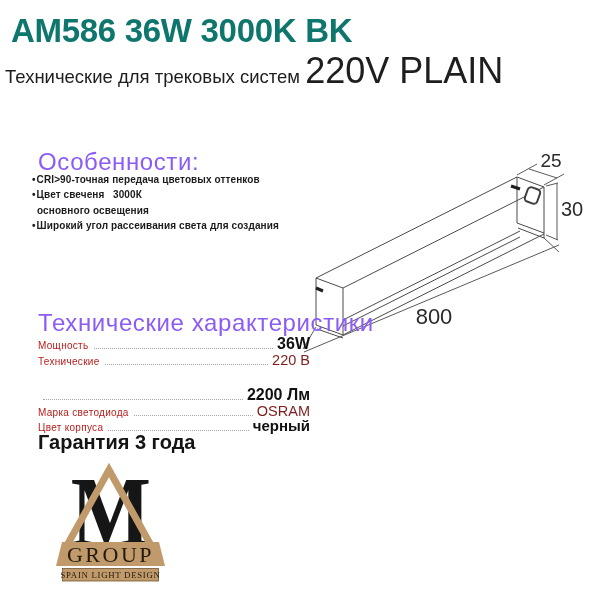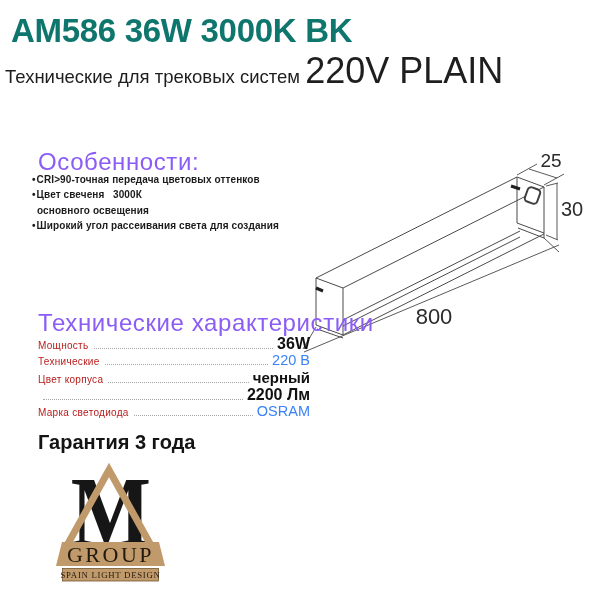--- a/index.html
+++ b/index.html
@@ -29,22 +29,22 @@
   .features .line.bulleted::before{content:"\2022";margin-right:1px;}
   .features .line.wrap-cont{padding-left:5px;}
 
   
   .specs{left:38px;top:335px;width:272px;}
   .spec-row{display:flex;align-items:baseline;height:17px;}
   .spec-label{font-size:10px;color:#b91c1c;letter-spacing:0.3px;white-space:nowrap;}
   .leader{flex:1;border-bottom:1.5px dotted #a5a5a5;margin:0 4px 3px 5px;min-width:10px;}
   .spec-value{white-space:nowrap;}
   .v-strong{font-size:16px;font-weight:700;color:#111;}
-  .v-bold{font-size:15px;font-weight:700;color:#111;}
-  .v-plain{font-size:14.5px;font-weight:400;color:#3b82f6;}
+  .v-bold{font-size:15px;font-weight:700;color:#111;margin-top:48px;}
+  .v-plain{font-size:14.5px;font-weight:400;color:#7f1d1d;}
 
   .warranty{left:38px;top:431px;font-size:20px;font-weight:700;color:#141414;white-space:nowrap;}
 
   svg text{font-family:"Liberation Sans", sans-serif;}
   .logo-serif{font-family:"Liberation Serif", serif;}
 </style>
 </head>
 <body>
 
 <div class="abs title">AM586 36W 3000K BK</div>

